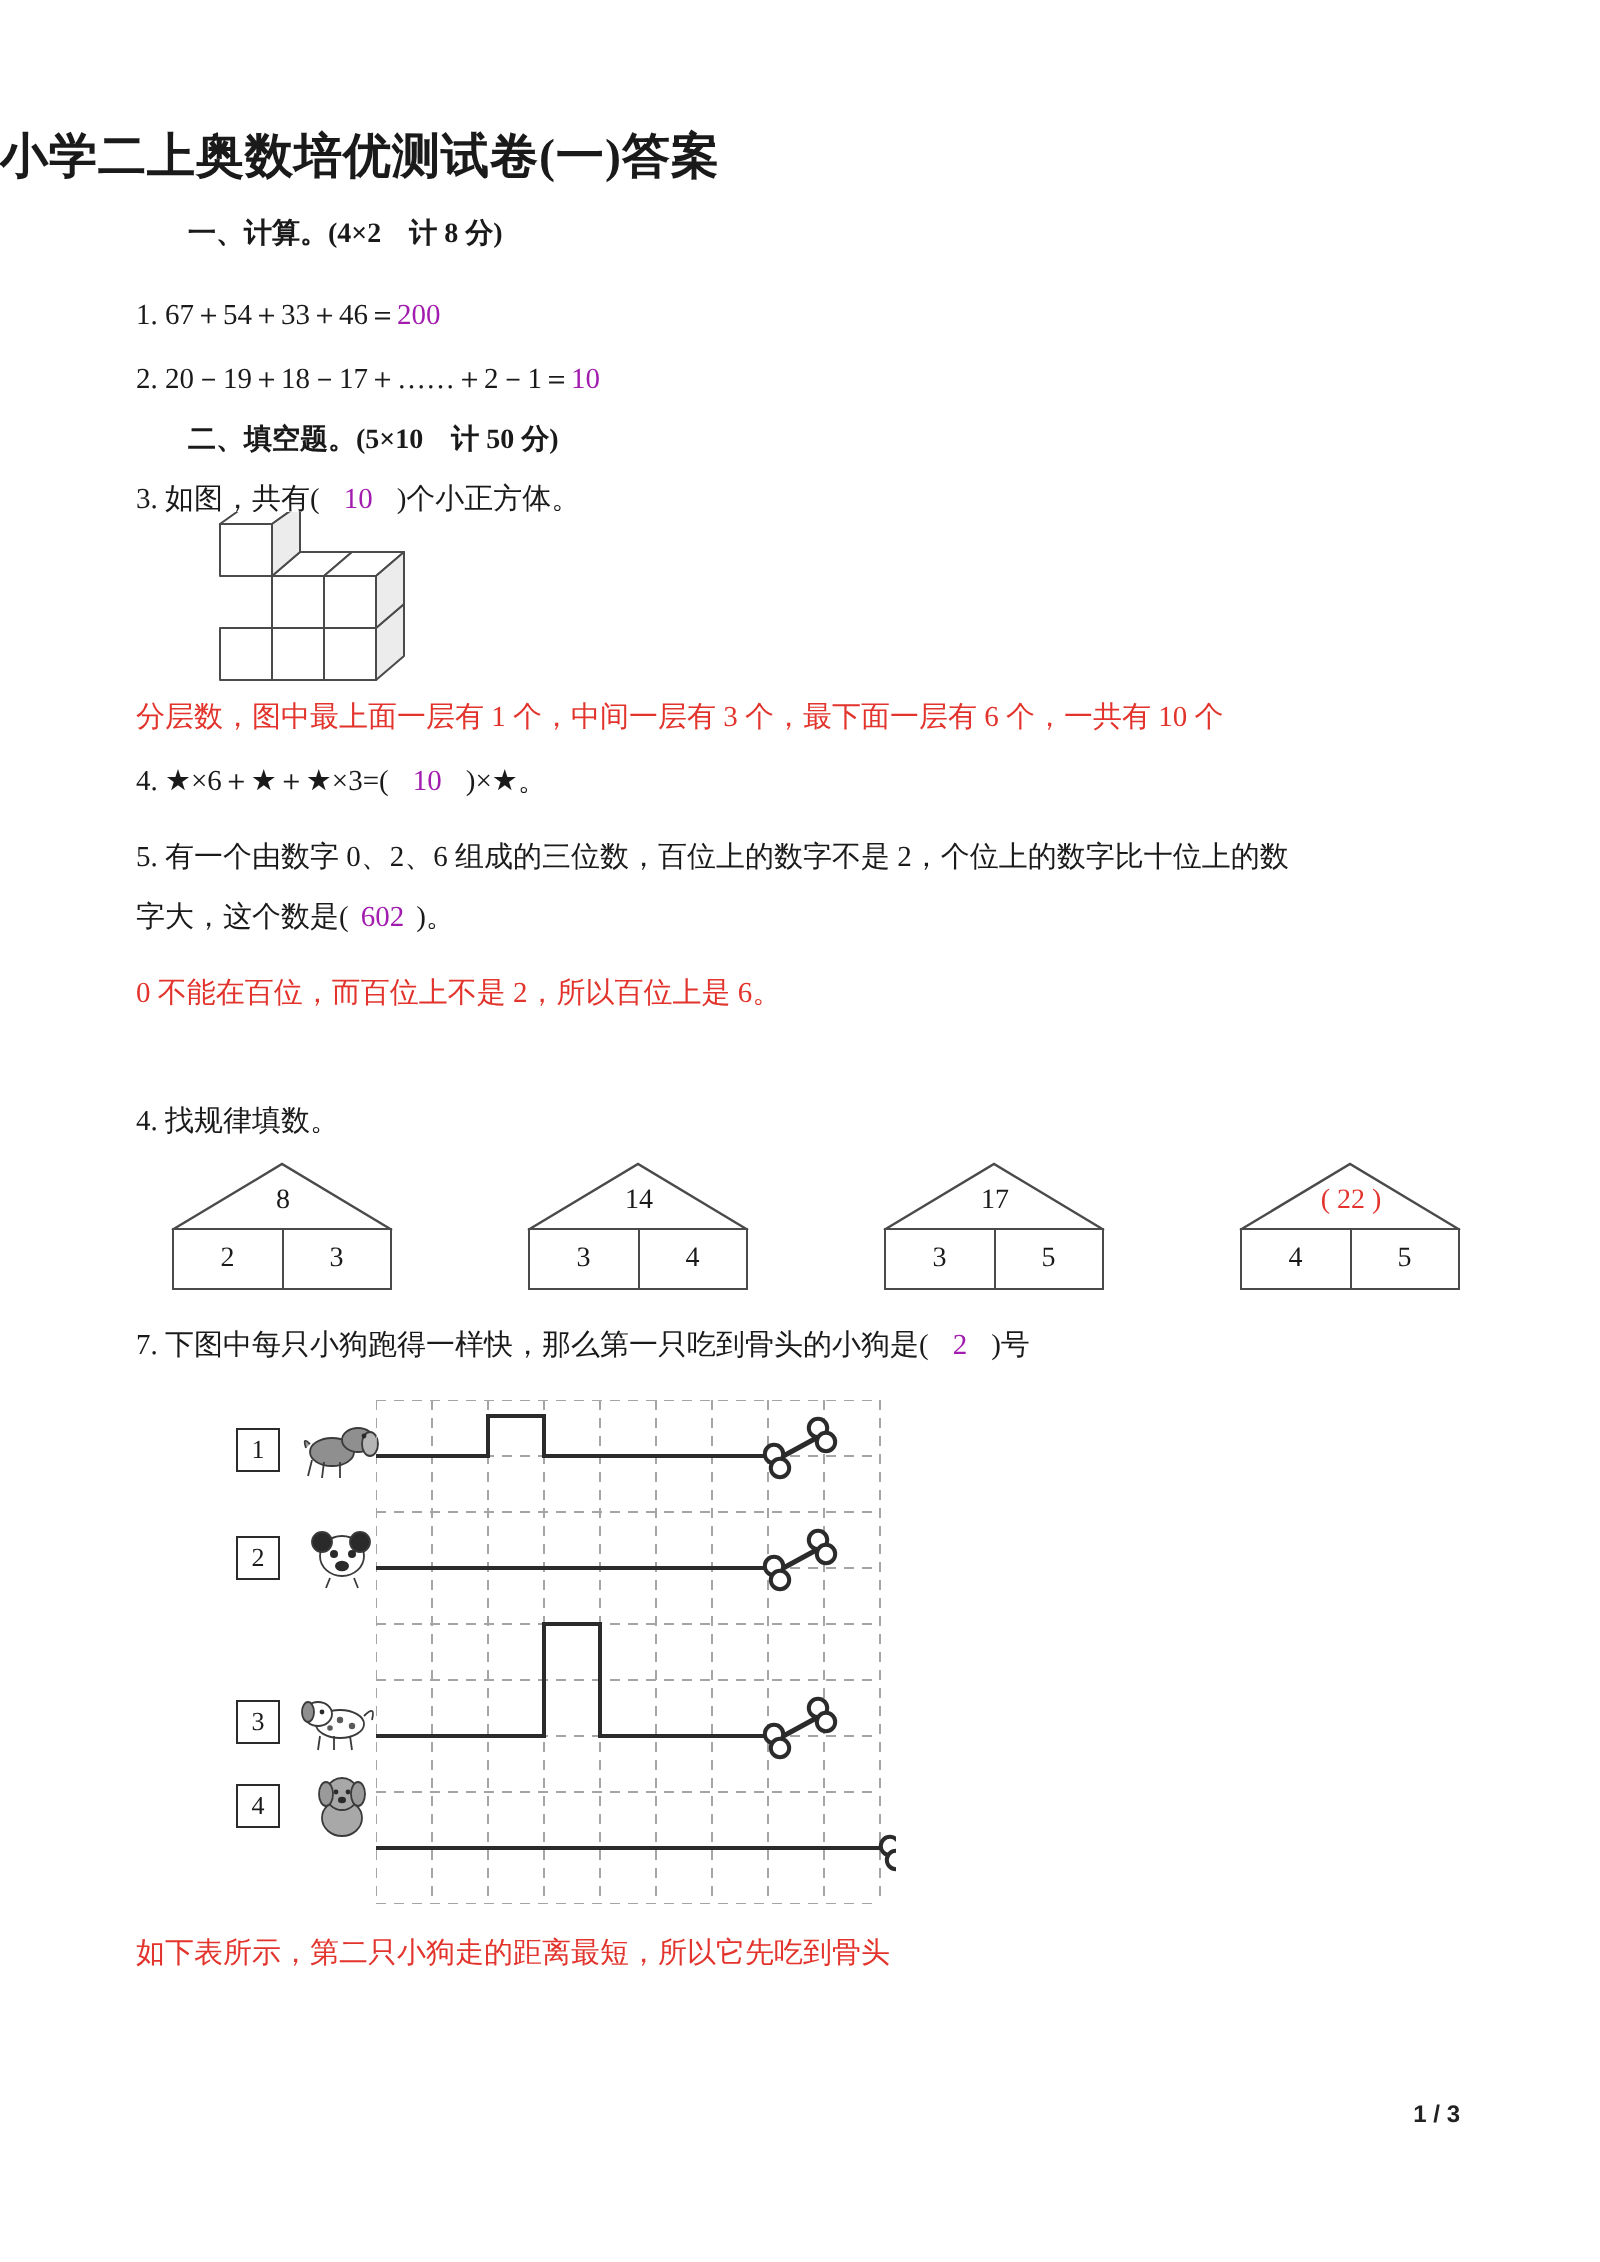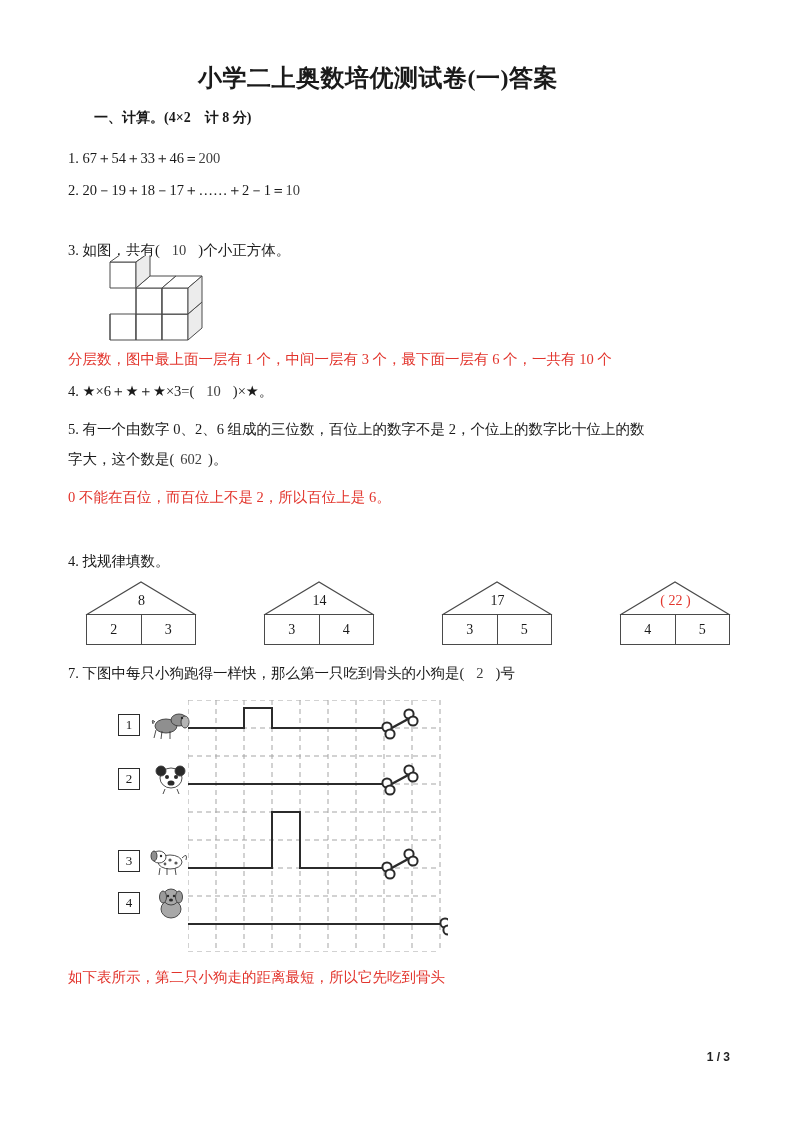--- a/index.html
+++ b/index.html
@@ -20,37 +20,36 @@
     left: 0; top: 0;
     width: 800px;
     height: 1131px;
   }
 
   
   .doc-title {
     position: absolute;
     left: 0; top: 62px;
     width: 756px;
-    text-align: center;
     font-size: 24px;
     font-weight: bold;
     letter-spacing: 0.5px;
     font-family: "Liberation Serif", "DejaVu Serif", serif;
   }
 
   
   .line {
     position: absolute;
     left: 68px;
     font-size: 14.5px;
     line-height: 20px;
     white-space: nowrap;
   }
   .line.bold { font-weight: bold; font-size: 14px; margin-left: 26px; }
-  .ans { color: #404040; }
+  .ans { color: #a21caf; }
   .red-line {
     position: absolute;
     left: 68px;
     font-size: 14.5px;
     line-height: 20px;
     color: #e2342c;
     white-space: nowrap;
   }
 
   
@@ -151,20 +150,21 @@
   <div class="line bold" style="top:108px">一、计算。(4×2　计 8 分)</div>
 
   <div class="line" style="top:148px">
     <span>1. 67＋54＋33＋46＝</span><span class="ans">200</span>
   </div>
 
   <div class="line" style="top:180px">
     <span>2. 20－19＋18－17＋……＋2－1＝</span><span class="ans">10</span>
   </div>
 
+  <div class="line bold" style="top:211px">二、填空题。(5×10　计 50 分)</div>
 
   <div class="line" style="top:240px">
     <span>3. 如图，共有(</span><span class="ans" style="padding:0 12px">10</span><span>)个小正方体。</span>
   </div>
 
   <div class="cube-fig">
     <svg width="128" height="92" viewBox="0 0 128 92">
       <defs>
         <g id="cube-unit"></g>
       </defs>

